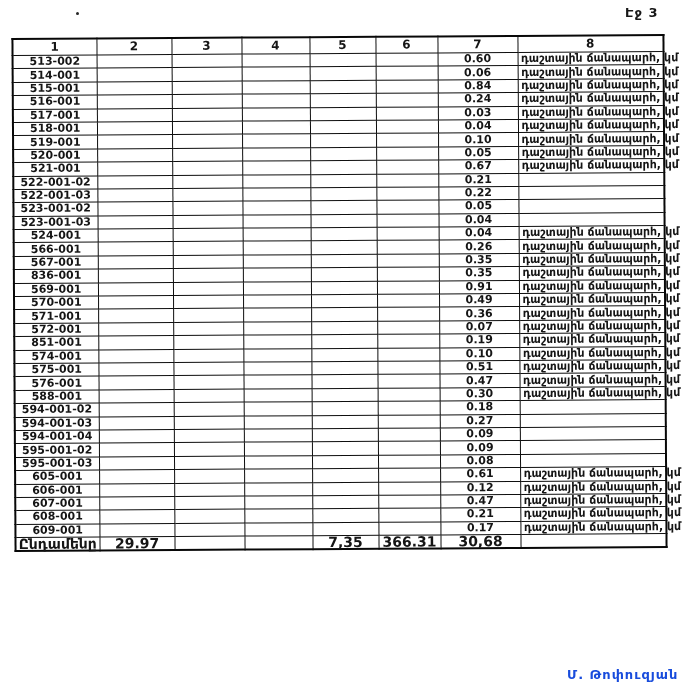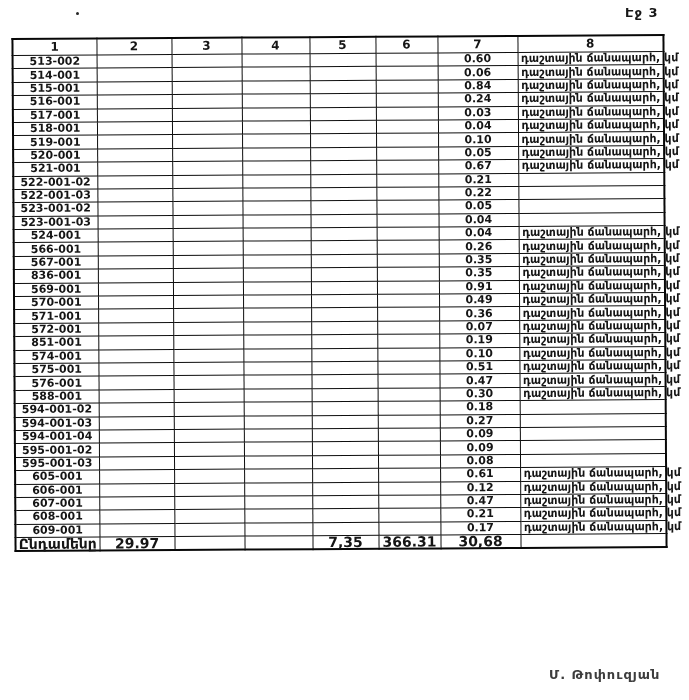--- a/index.html
+++ b/index.html
@@ -56,22 +56,22 @@
     display:inline-block;white-space:nowrap;font-size:11px;
     transform:scaleY(1.05);transform-origin:left center;
   }
   tr.total-row td{font-size:14px;}
   .footer-org{
     position:absolute;left:60px;top:647px;
     font-size:13px;font-weight:bold;letter-spacing:1px;line-height:17px;
     color:#1c1c1c;
   }
   .signatory{
-    position:absolute;left:543px;top:667px;
-    font-size:13px;font-weight:bold;letter-spacing:1px;color:#404040;
+    position:absolute;left:561px;top:667px;
+    font-size:13px;font-weight:bold;letter-spacing:1px;color:#1d4ed8;
   }
 </style>
 </head>
 <body>
 
 <div class="page">
 
   <div class="artifact-dot"></div>
 
   <div class="page-label">Էջ 3</div>

